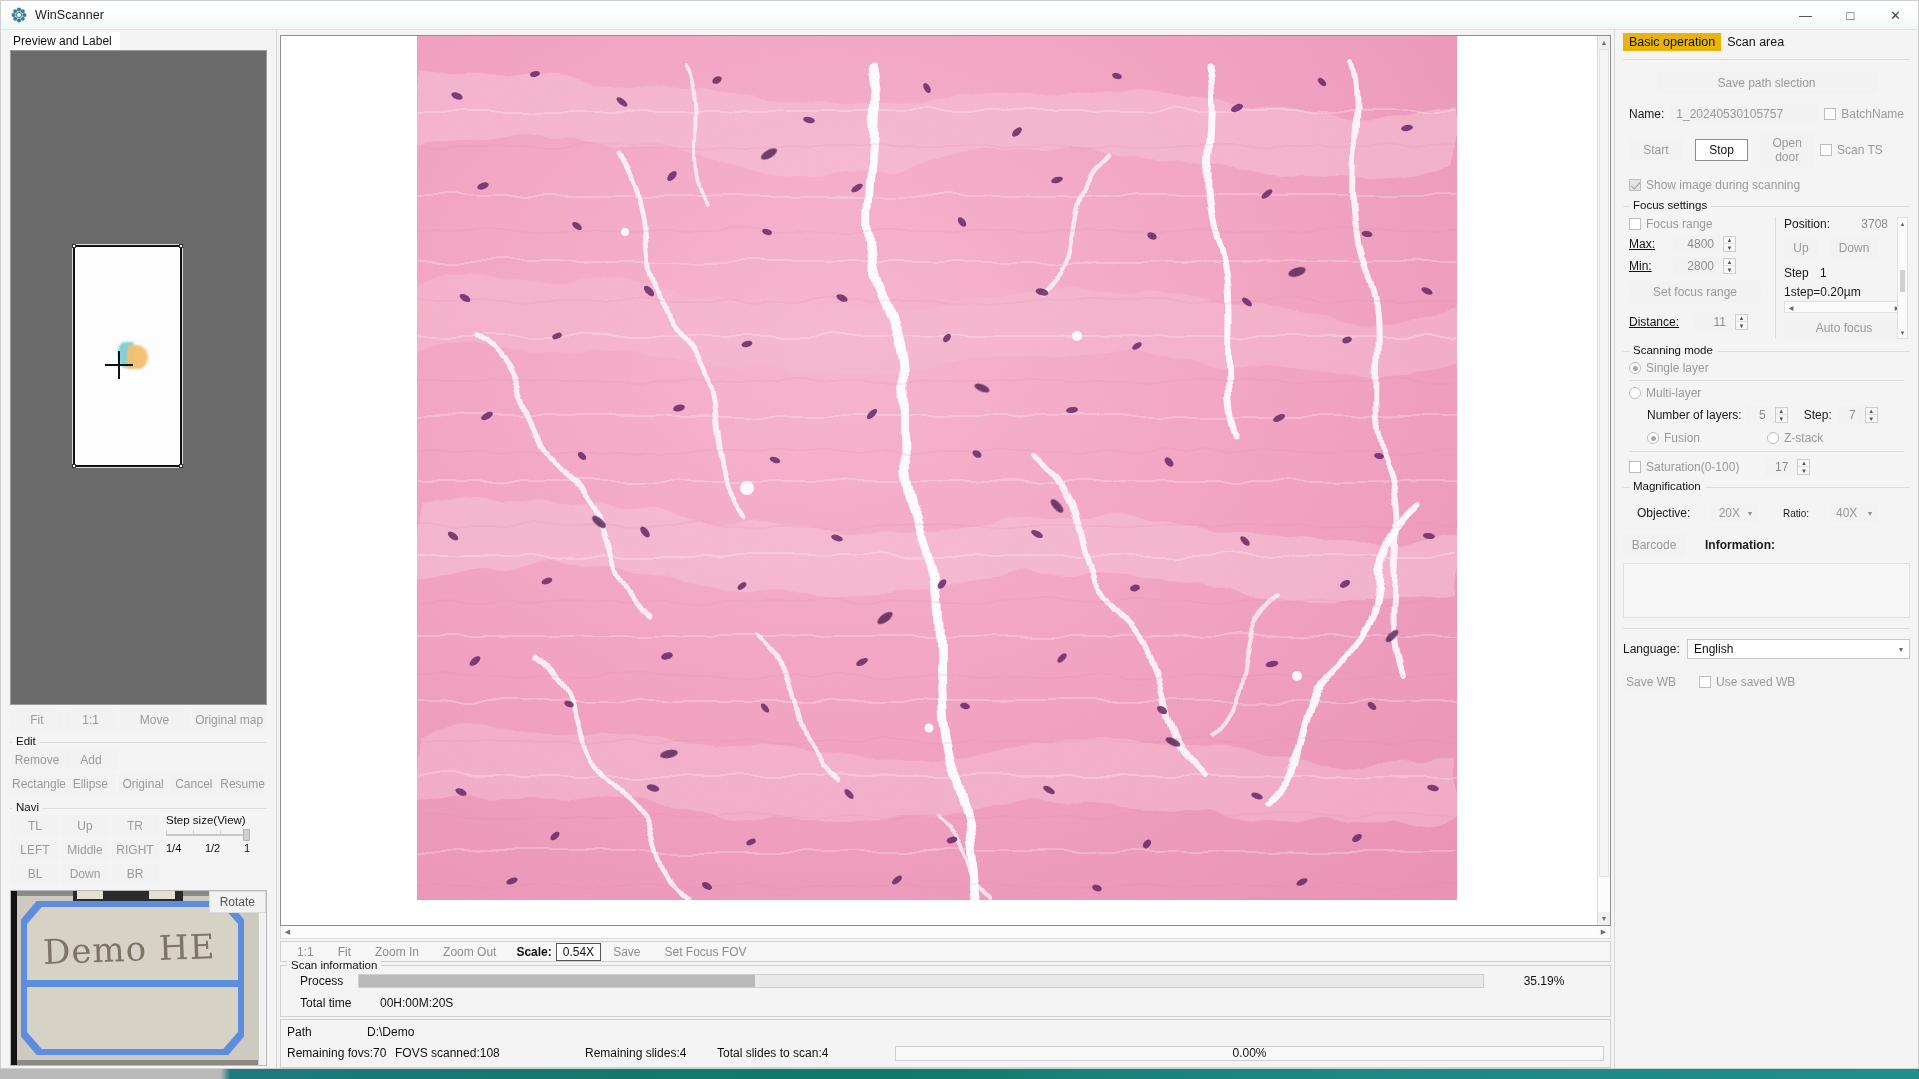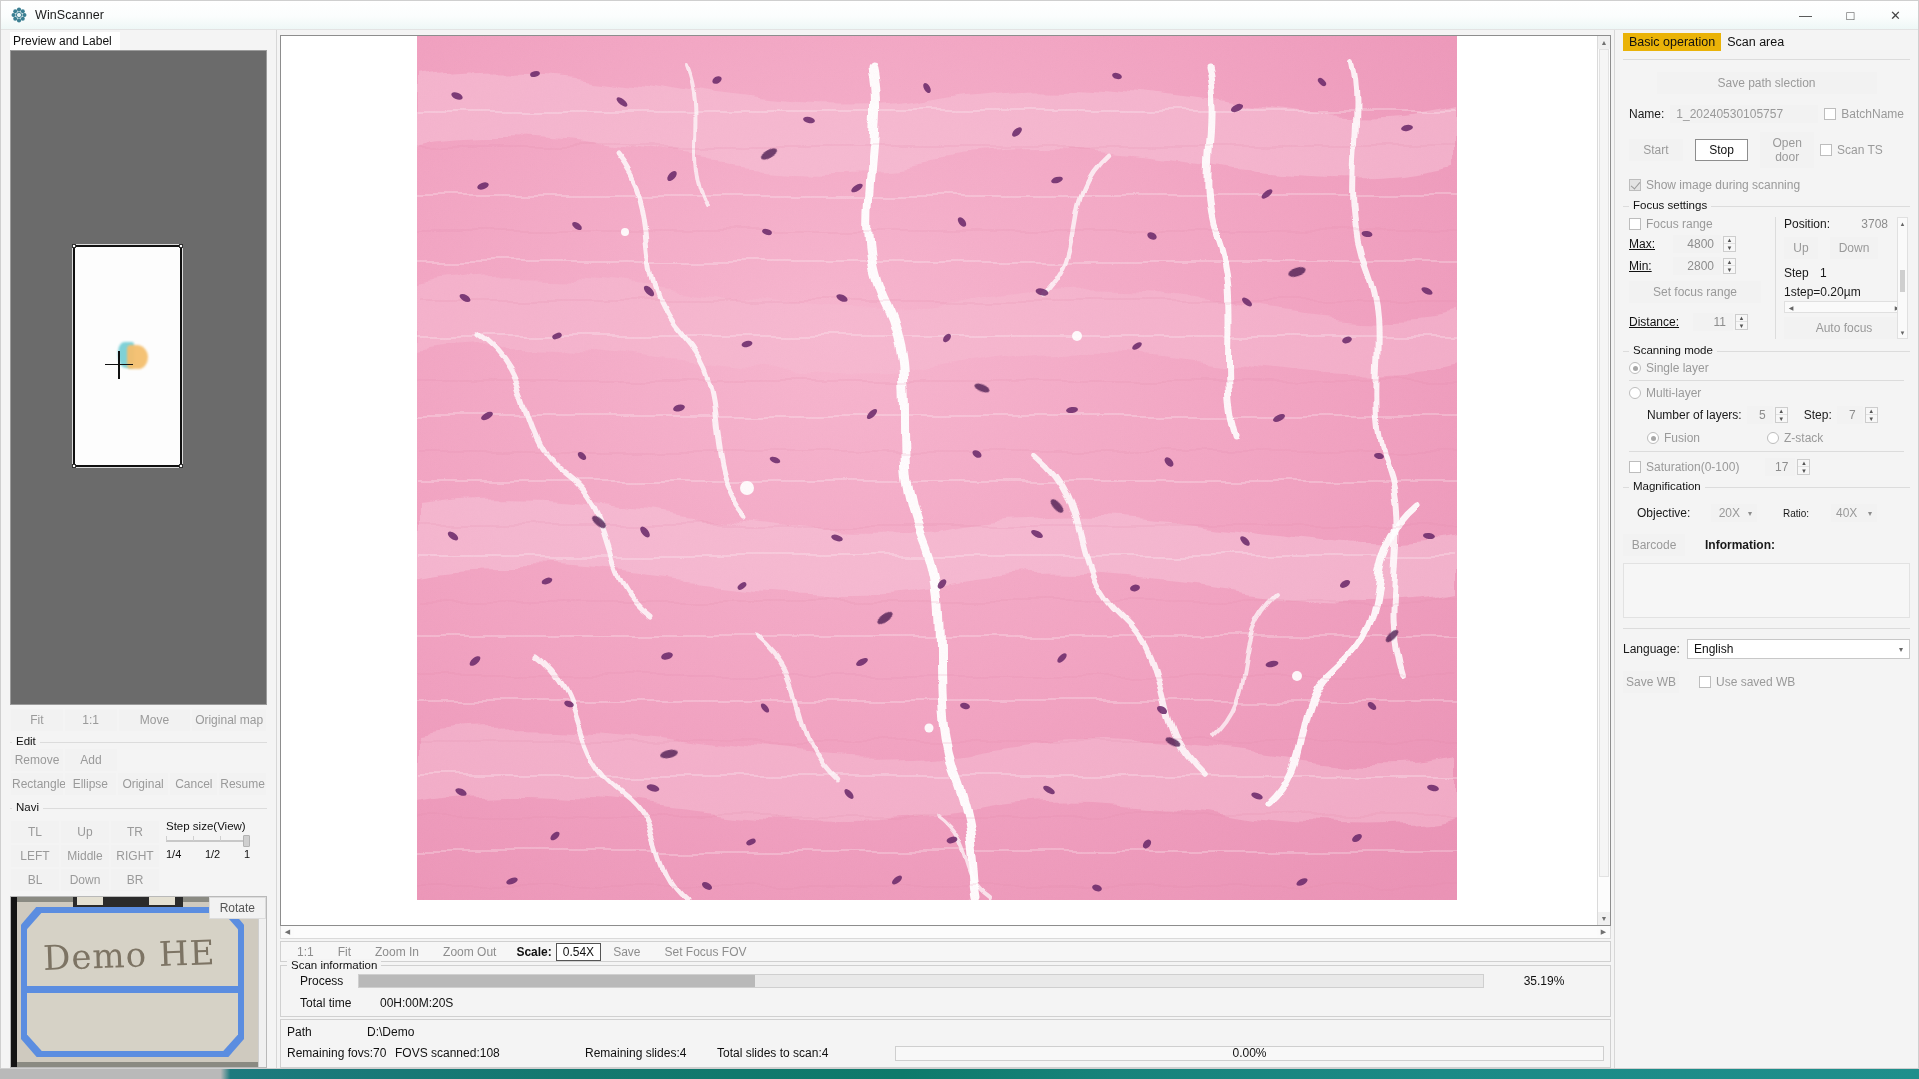--- a/index.html
+++ b/index.html
@@ -290,21 +290,21 @@
           <div class="btn" style="width:52px">Rectangle</div>
           <div class="btn" style="width:52px">Ellipse</div>
           <div class="btn" style="width:52px">Original</div>
           <div class="btn" style="width:48px">Cancel</div>
           <div class="btn" style="width:48px">Resume</div>
         </div>
       </div>
 
       <div class="gbox" style="margin-top:12px">
         <div class="gtitle">Navi</div>
-        <div style="display:flex;margin-top:9px">
+        <div style="display:flex;margin-top:3px">
           <div class="navgrid" style="width:150px">
             <div class="btn">TL</div>
             <div class="btn">Up</div>
             <div class="btn">TR</div>
             <div class="btn">LEFT</div>
             <div class="btn">Middle</div>
             <div class="btn">RIGHT</div>
             <div class="btn">BL</div>
             <div class="btn">Down</div>
             <div class="btn">BR</div>

